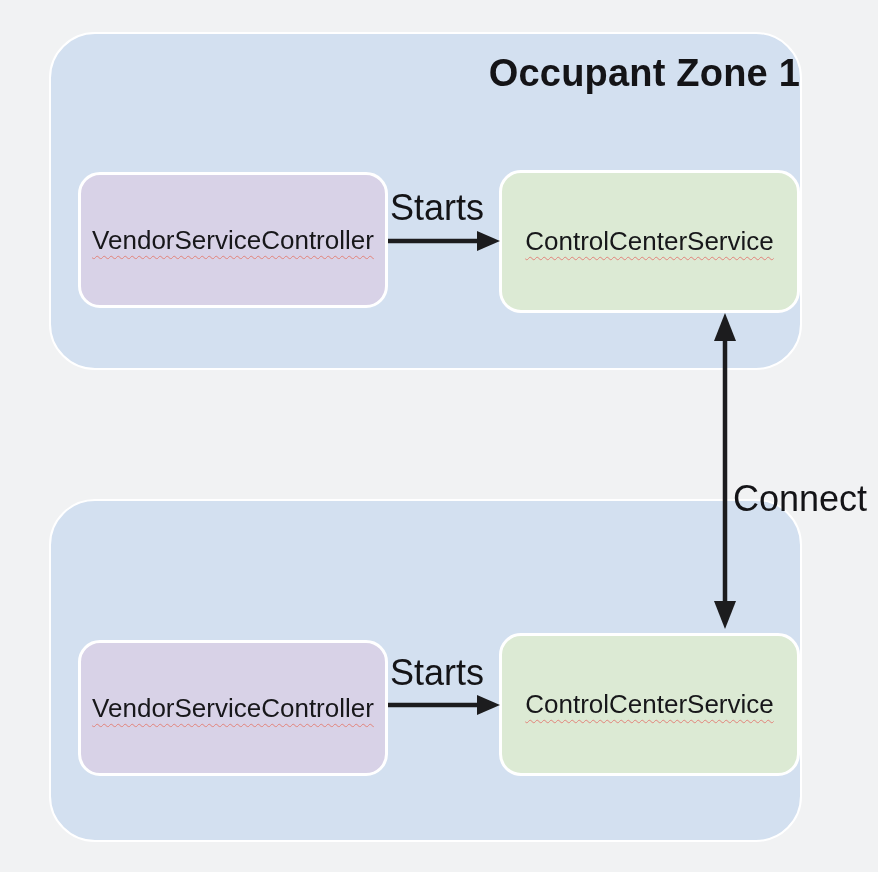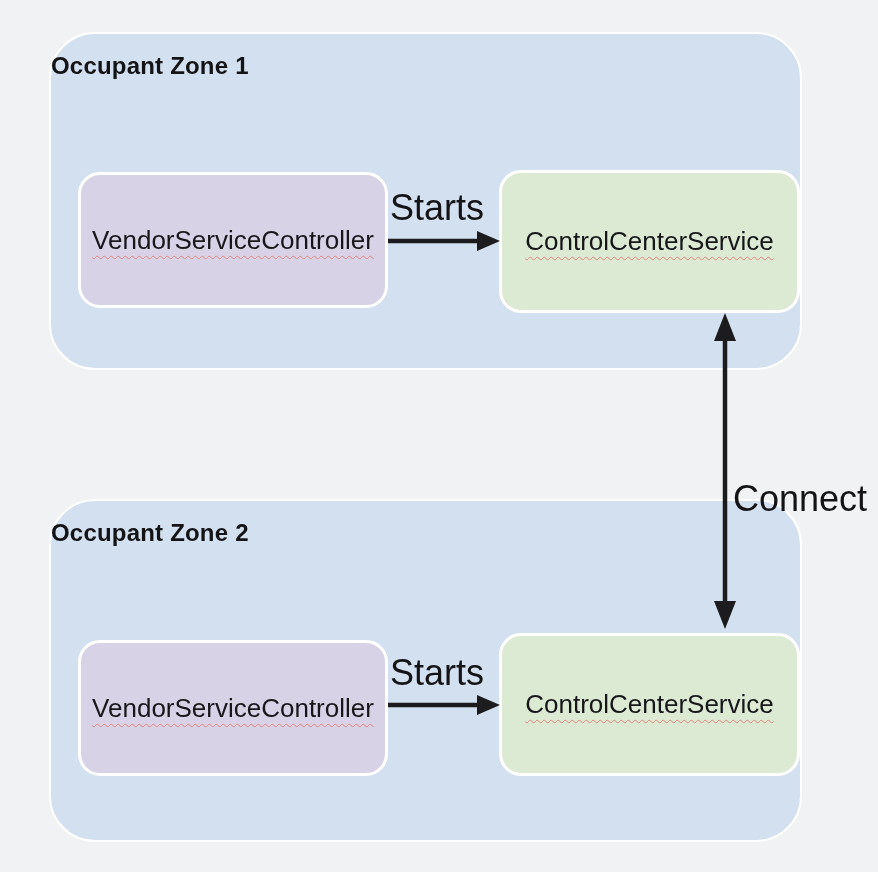--- a/index.html
+++ b/index.html
@@ -21,22 +21,22 @@
     border: 2px solid #ffffff;
     border-radius: 46px;
   }
   .zone-1 { top: 32px;  height: 338px; }
   .zone-2 { top: 499px; height: 343px; }
   .zone-title {
     position: absolute;
     top: 18px;
     left: 0;
     right: 0;
-    text-align: left;
-    font-size: 24px;
+    text-align: right;
+    font-size: 38px;
     font-weight: 700;
     color: #141417;
     letter-spacing: 0.2px;
   }
   .node {
     position: absolute;
     border: 3px solid #ffffff;
     border-radius: 22px;
     display: flex;
     align-items: center;
@@ -97,21 +97,20 @@
     <h2 class="zone-title">Occupant Zone 1</h2>
     <div class="node node-vendor">
       <span class="node-label">VendorServiceController</span>
     </div>
     <div class="node node-control">
       <span class="node-label">ControlCenterService</span>
     </div>
   </section>
 
   <section class="zone zone-2">
-    <h2 class="zone-title">Occupant Zone 2</h2>
     <div class="node node-vendor">
       <span class="node-label">VendorServiceController</span>
     </div>
     <div class="node node-control">
       <span class="node-label">ControlCenterService</span>
     </div>
   </section>
 
   <svg class="arrow-layer" viewBox="0 0 878 872" xmlns="http://www.w3.org/2000/svg" aria-hidden="true">
     <g stroke="#1c1c1e" fill="#1c1c1e">

